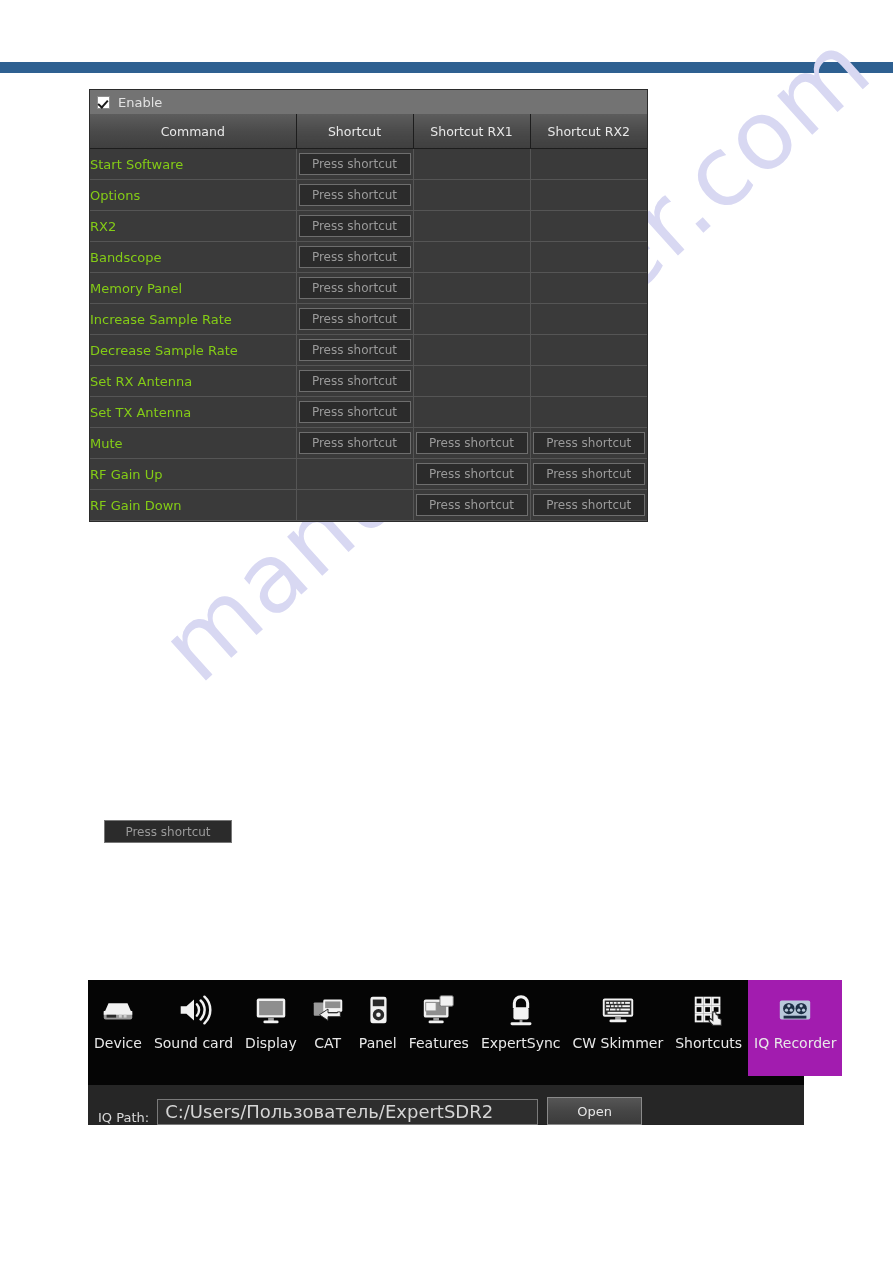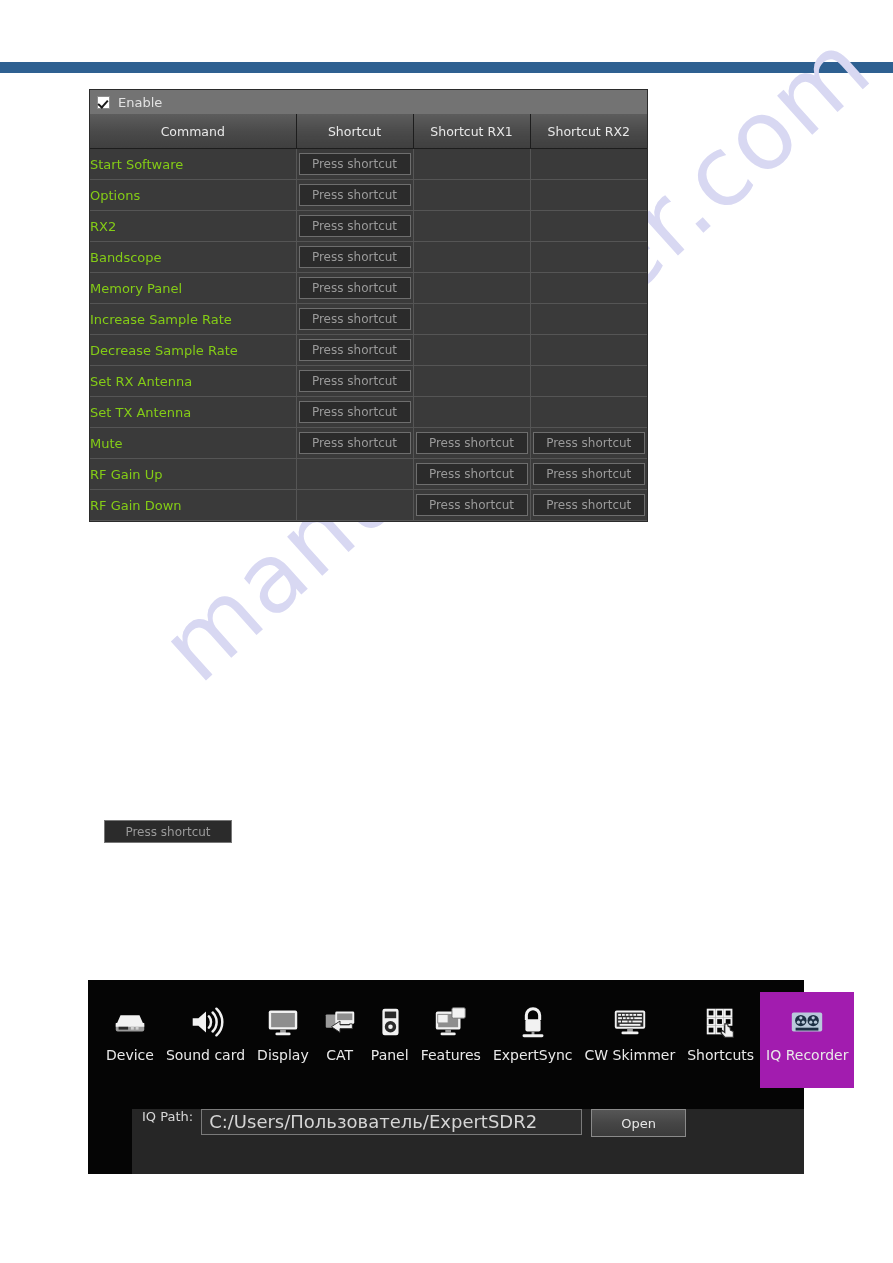--- a/index.html
+++ b/index.html
@@ -174,21 +174,21 @@
     top: 980px;
     width: 716px;
     z-index: 10;
     background: #050505;
   }
   #toolbar {
     display: flex;
     align-items: flex-start;
     height: 105px;
     background: #050505;
-    padding: 12px;
+    padding: 0;
   }
   .tool-item {
     display: flex;
     flex-direction: column;
     align-items: center;
     justify-content: flex-start;
     padding: 9px 6px 0 6px;
     height: 96px;
     box-sizing: border-box;
     cursor: pointer;
@@ -203,27 +203,26 @@
     align-items: center;
     justify-content: center;
   }
   .tool-label {
     font-size: 14px;
     margin-top: 4px;
     white-space: nowrap;
     color: #e9e9e9;
   }
   #iqpath-bar {
-    height: 65px;
+    height: 40px;
     background: #262626;
     display: flex;
-    align-items: flex-start;
+    align-items: flex-end;
     padding-left: 10px;
     box-sizing: border-box;
-    margin-left: 44px;
   }
   #iqpath-label {
     color: #d8d8d8;
     font-size: 13px;
     margin-right: 8px;
     white-space: nowrap;
   }
   #iqpath-input {
     width: 381px;
     height: 26px;

